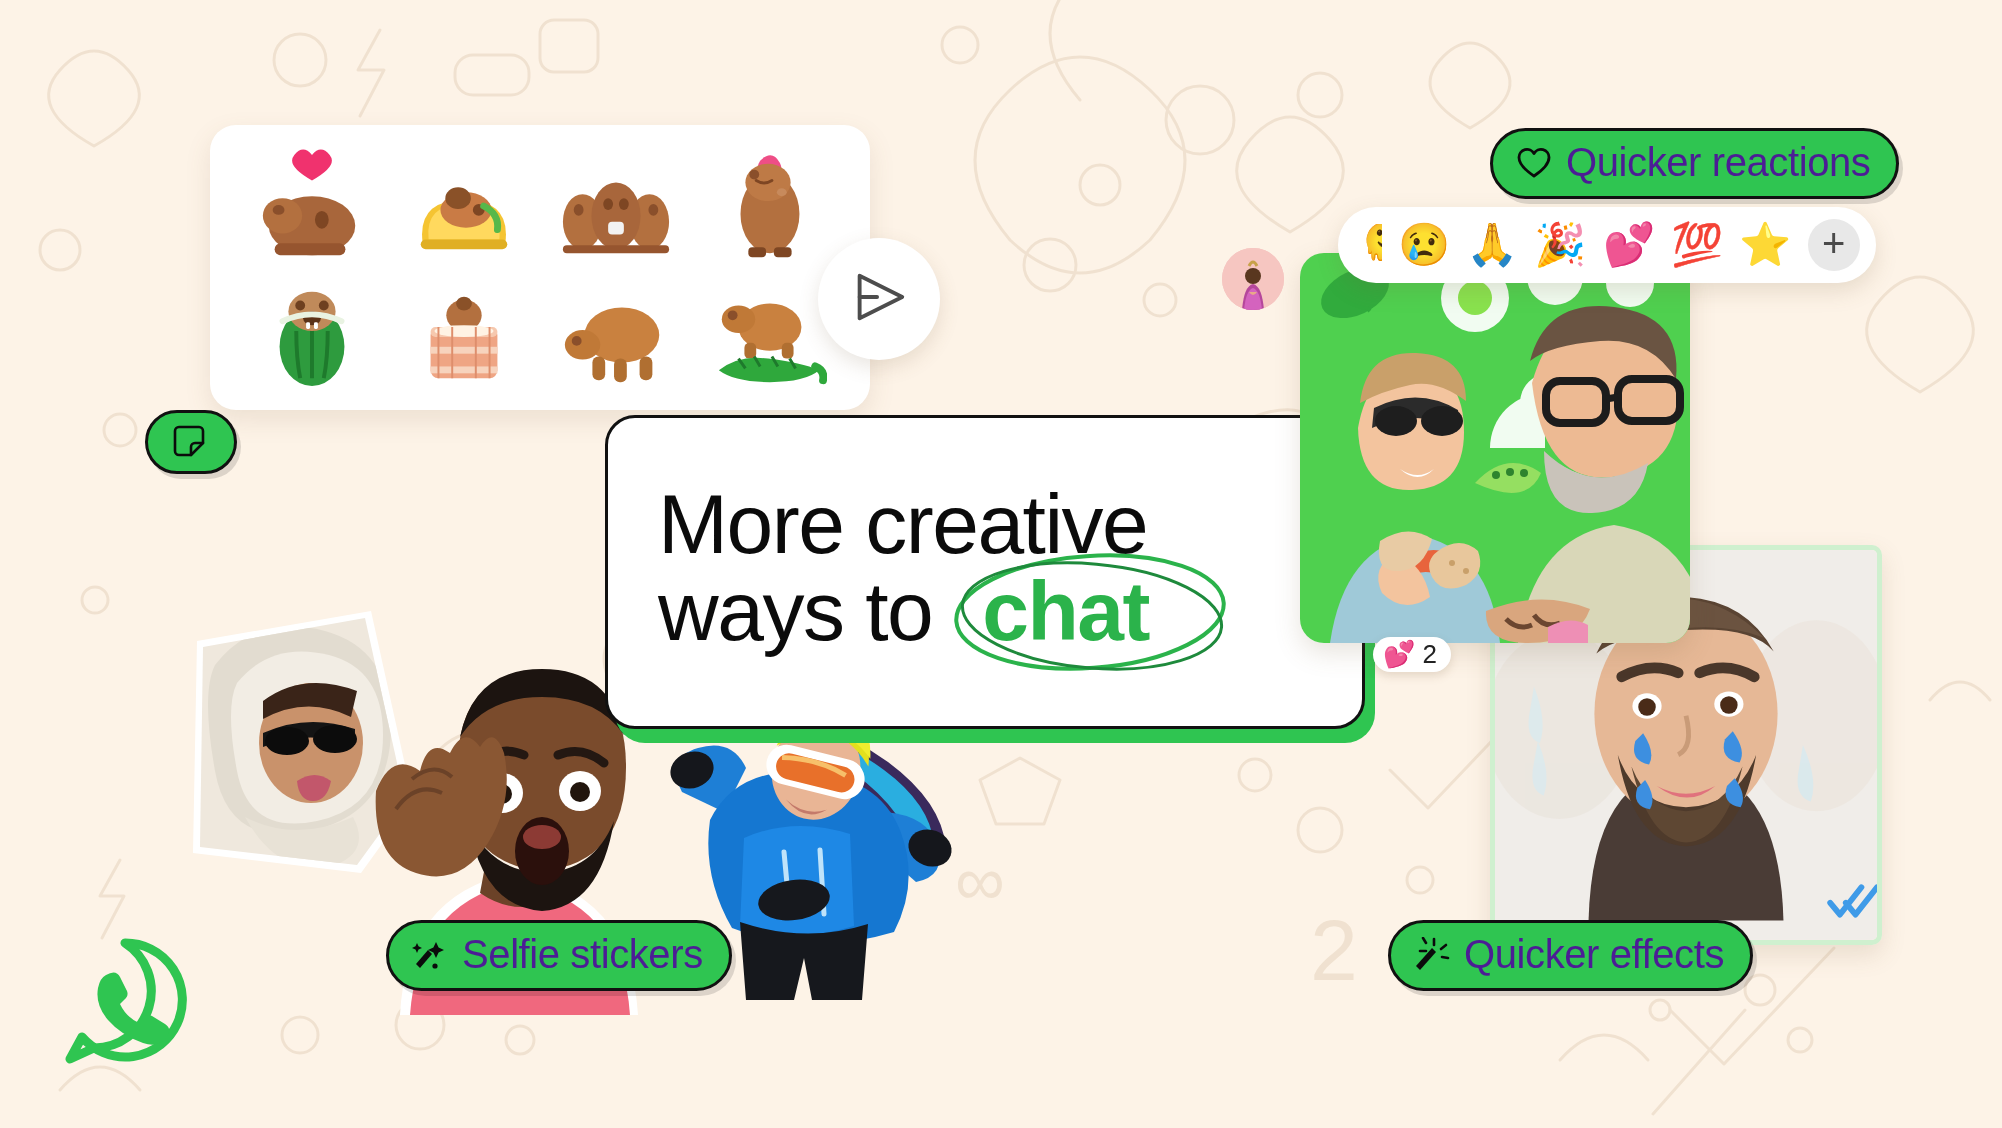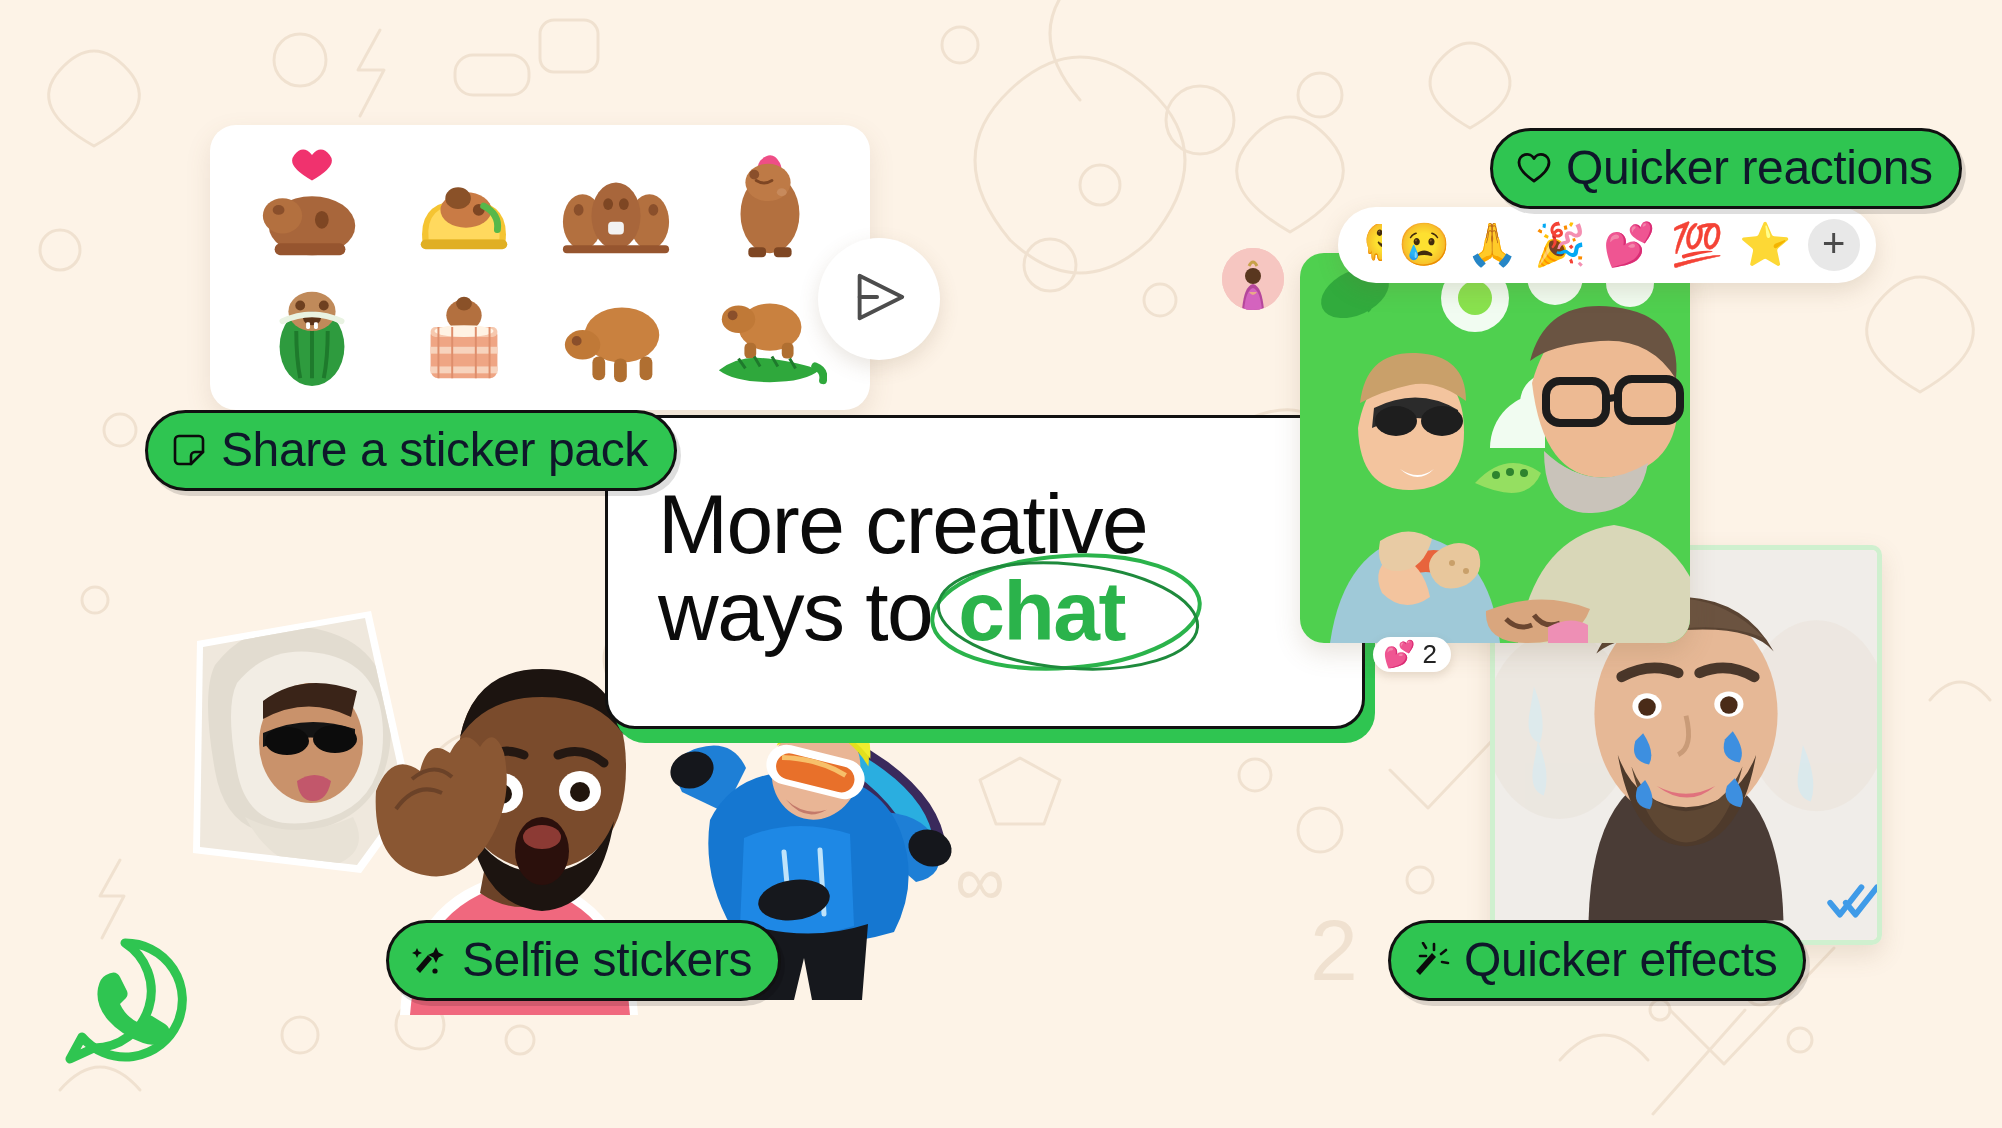--- a/index.html
+++ b/index.html
@@ -45,34 +45,34 @@
     background:#FFFFFF; border:3px solid #111; border-radius:30px;
     z-index:20;
     box-shadow:10px 14px 0 0 #2FC551;
     display:flex; flex-direction:column; justify-content:center;
     padding:20px 50px 28px 50px;
   }
   .headline-line{
     font-size:84px; line-height:1.03; color:#0B0B0B; letter-spacing:-1.5px; font-weight:400;
     white-space:nowrap;
   }
-  .headline-line.l2{ display:flex; align-items:flex-start; }
+  .headline-line.l2{ display:flex; align-items:flex-start;gap:24px; }
   .chat-wrap{ position:relative; display:inline-block; padding:0 26px;font-weight:bold; }
   .chat-word{ color:#2BB34B; position:relative; z-index:2; }
   .scribble{ position:absolute; left:-16px; top:-26px; width:300px; height:138px; z-index:1; pointer-events:none; }
 
   
   .pill{
     position:absolute; display:flex; align-items:center; gap:13px;
     background:#2FC551; border:3px solid #111; border-radius:999px;
     padding:9px 26px 11px 22px; z-index:30;
     box-shadow:4px 5px 0 rgba(0,0,0,.13);
     white-space:nowrap;
   }
-  .pill .pill-label{ font-size:48px; color:#0f172a; letter-spacing:-.4px; }
+  .pill .pill-label{ font-size:40px; color:#4c1d95; letter-spacing:-.4px; }
   .pill .pill-icon{ display:flex; align-items:center; justify-content:center; width:38px; height:38px; }
   .pill .pill-icon svg{ width:36px; height:36px; display:block; }
 
   #pill-share   { left:145px;  top:410px; }
   #pill-quicker { left:1490px; top:128px; }
   #pill-selfie  { left:386px;  top:920px; }
   #pill-camera  { left:1388px; top:920px; }
 
   
   .reaction-bar{
@@ -547,21 +547,20 @@
     </svg>
   </div>
 
   <div class="pill" id="pill-share">
     <span class="pill-icon">
       <svg viewBox="0 0 36 36" xmlns="http://www.w3.org/2000/svg" fill="none" stroke="#0B0B0B" stroke-width="2.6" stroke-linejoin="round" stroke-linecap="round">
         <path d="M4 8 a4 4 0 0 1 4 -4 h20 a4 4 0 0 1 4 4 v12 l-12 12 h-12 a4 4 0 0 1 -4 -4 z"></path>
         <path d="M32 20 h-8 a4 4 0 0 0 -4 4 v8"></path>
       </svg>
     </span>
-    <span class="pill-label">Share a sticker pack</span>
   </div>
 
   <div class="pill" id="pill-quicker">
     <span class="pill-icon">
       <svg viewBox="0 0 36 36" xmlns="http://www.w3.org/2000/svg" fill="none" stroke="#0B0B0B" stroke-width="2.8" stroke-linejoin="round" stroke-linecap="round">
         <path d="M18 31 C6 23 3 17 3 12.5 A8 8 0 0 1 18 8.5 A8 8 0 0 1 33 12.5 C33 17 30 23 18 31 Z"></path>
       </svg>
     </span>
     <span class="pill-label">Quicker reactions</span>
   </div>

